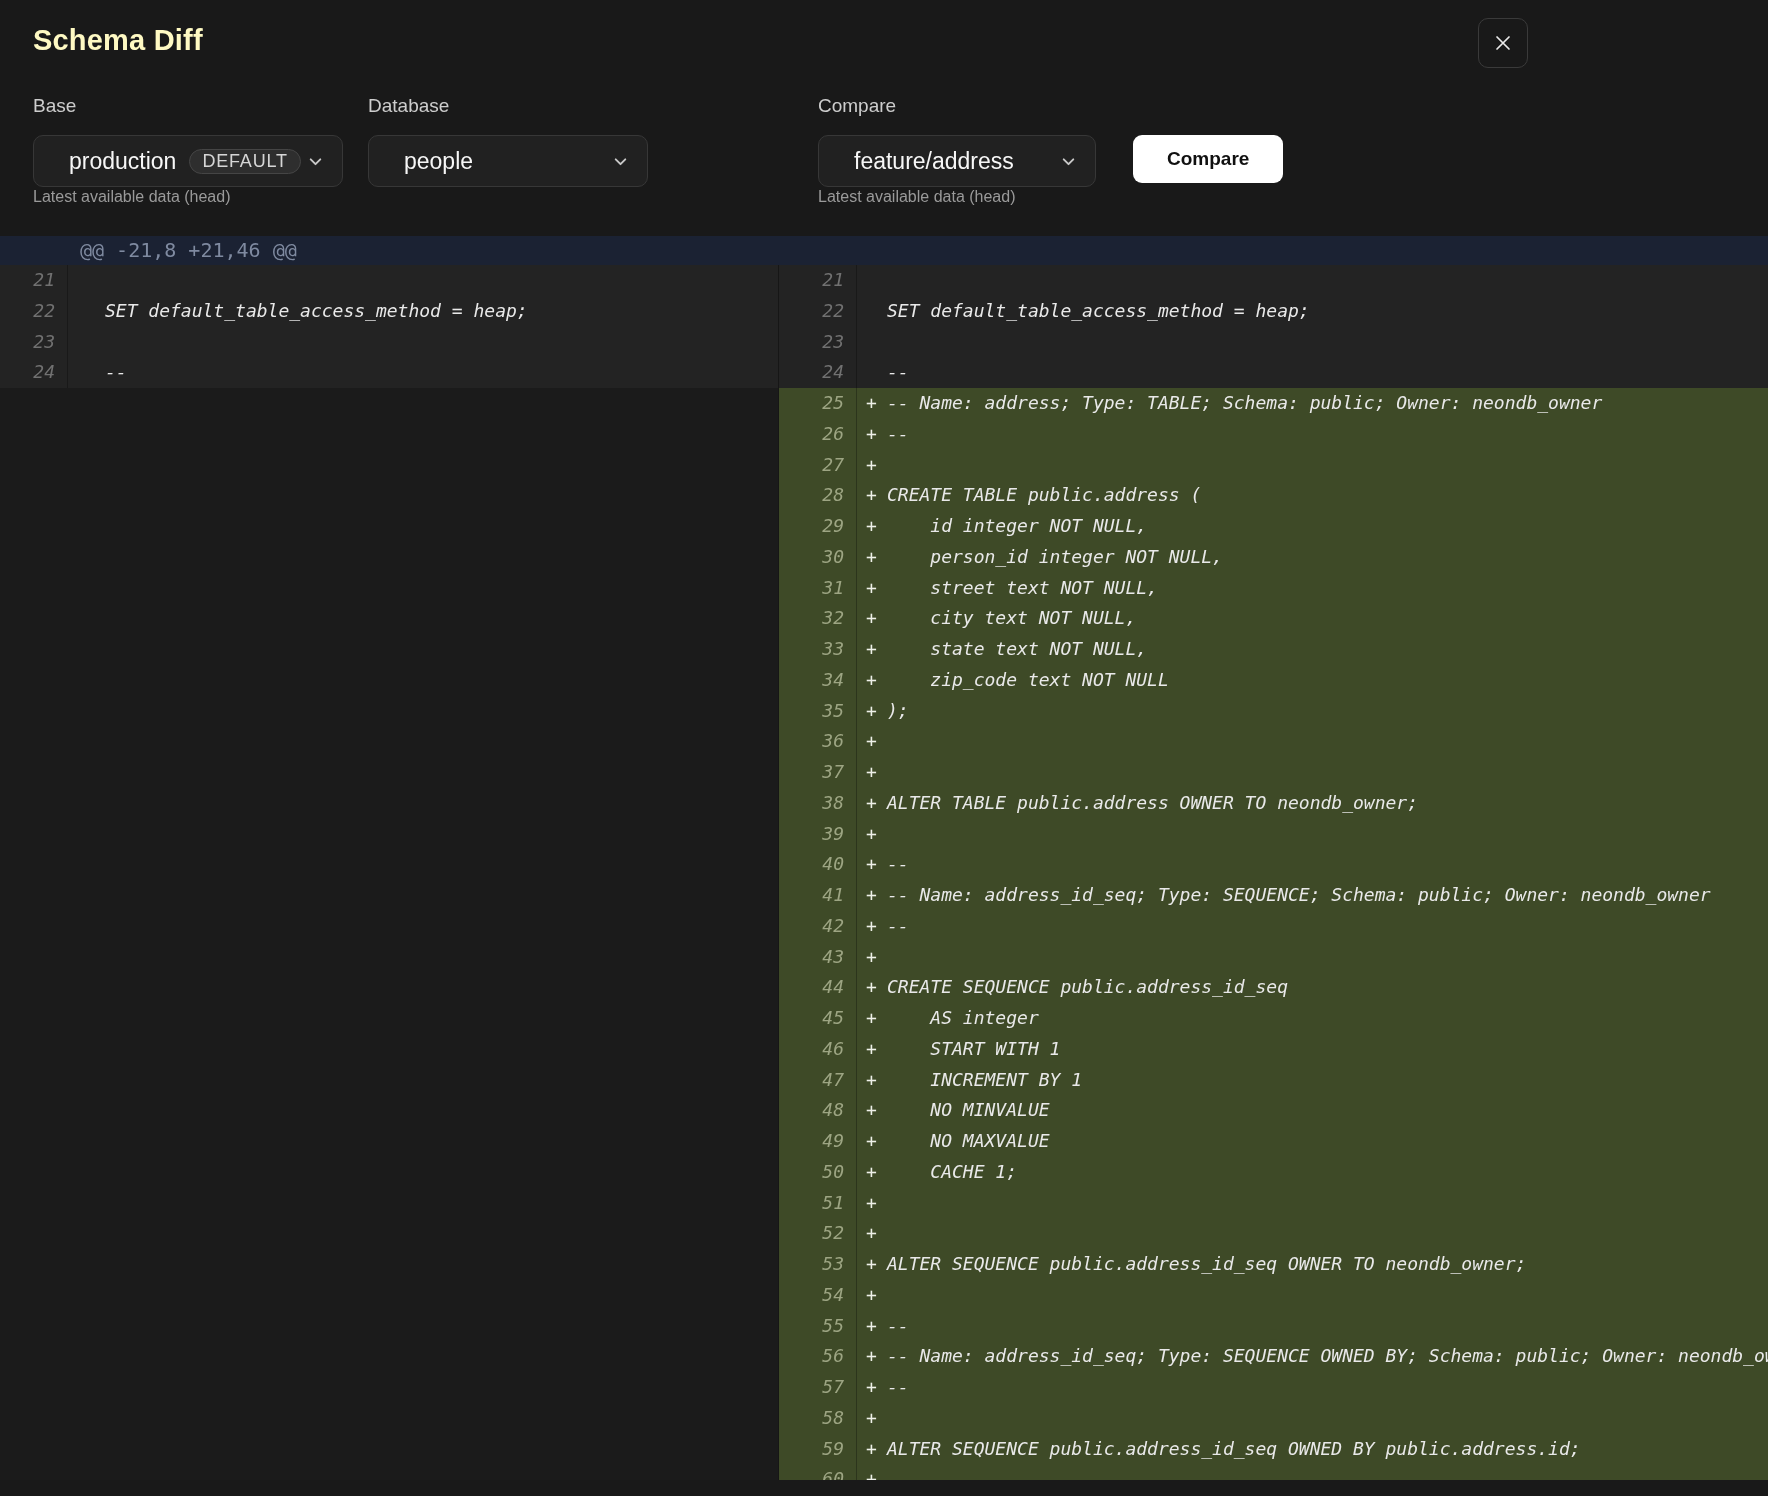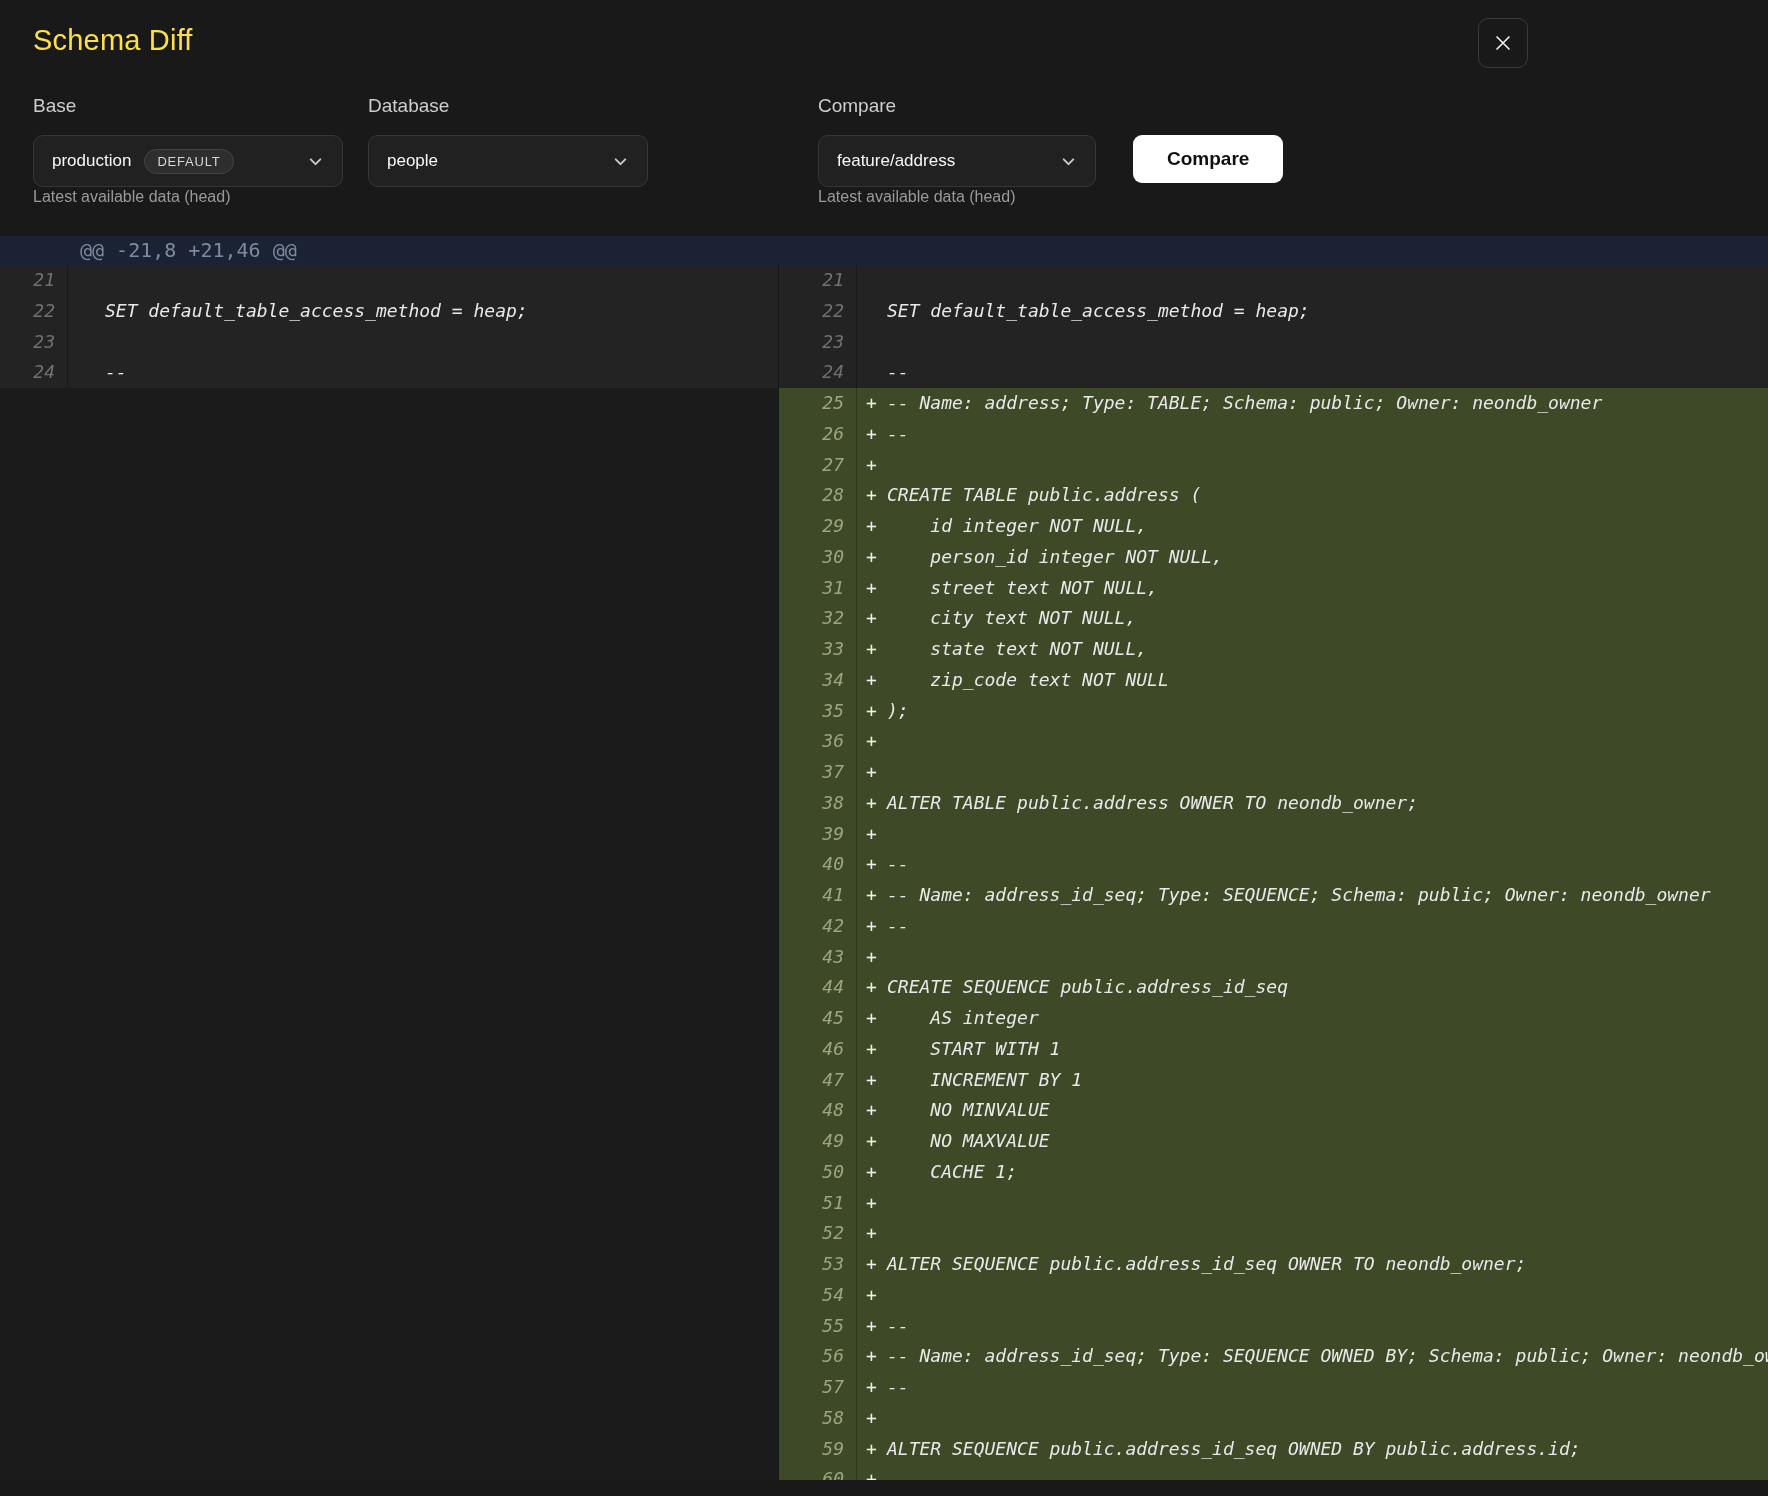--- a/index.html
+++ b/index.html
@@ -7,21 +7,21 @@
   html, body { width: 1768px; height: 1496px; overflow: hidden; }
   body {
     background: #191919;
     color: #e8e8e8;
     font-family: "Liberation Sans", sans-serif;
   }
   .modal { width: 1768px; height: 1496px; position: relative; background: #191919; }
 
   
   .modal-header { height: 92px; padding: 24px 0 0 33px; position: relative; }
-  .modal-title { font-size: 29px; font-weight: 400; color: #fde047; letter-spacing: 0.2px; }
+  .modal-title { font-size: 29px; font-weight: 700; color: #fef9c3; letter-spacing: 0.2px; }
   .close-btn {
     position: absolute; top: 18px; left: 1478px;
     width: 50px; height: 50px;
     background: transparent;
     border: 1px solid #3a3a3a; border-radius: 10px;
     display: flex; align-items: center; justify-content: center;
     cursor: pointer;
   }
 
   
@@ -34,23 +34,23 @@
   .select {
     height: 52px;
     background: #212121;
     border: 1px solid #373737;
     border-radius: 10px;
     display: flex; align-items: center; justify-content: space-between;
     padding: 0 18px;
     cursor: pointer;
   }
   .select-main { display: flex; align-items: center; gap: 13px; min-width: 0; }
-  .select-value { font-size: 17px; color: #f7f7f7; white-space: nowrap; }
+  .select-value { font-size: 23px; color: #f7f7f7; white-space: nowrap; margin-left: 17px; }
   .badge {
-    font-size: 13px; font-weight: 500; letter-spacing: 0.8px;
+    font-size: 18px; font-weight: 500; letter-spacing: 0.8px;
     color: #d6d6d6;
     background: #2e2e2e;
     border: 1px solid #454545;
     border-radius: 999px;
     padding: 4px 12px;
     line-height: 15px;
   }
   .chevron { flex: 0 0 auto; margin-left: 10px; }
   .control-hint { font-size: 16px; line-height: 19px; color: #9a9a9a; }
   .compare-btn {

